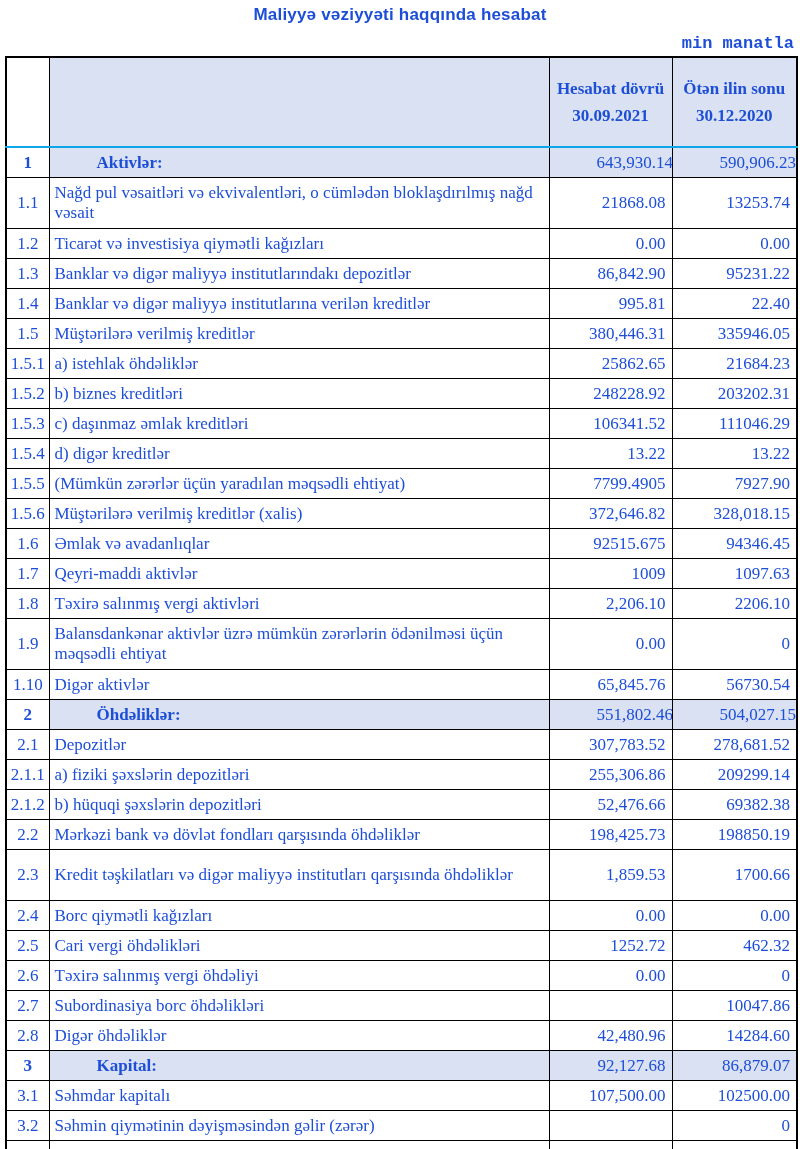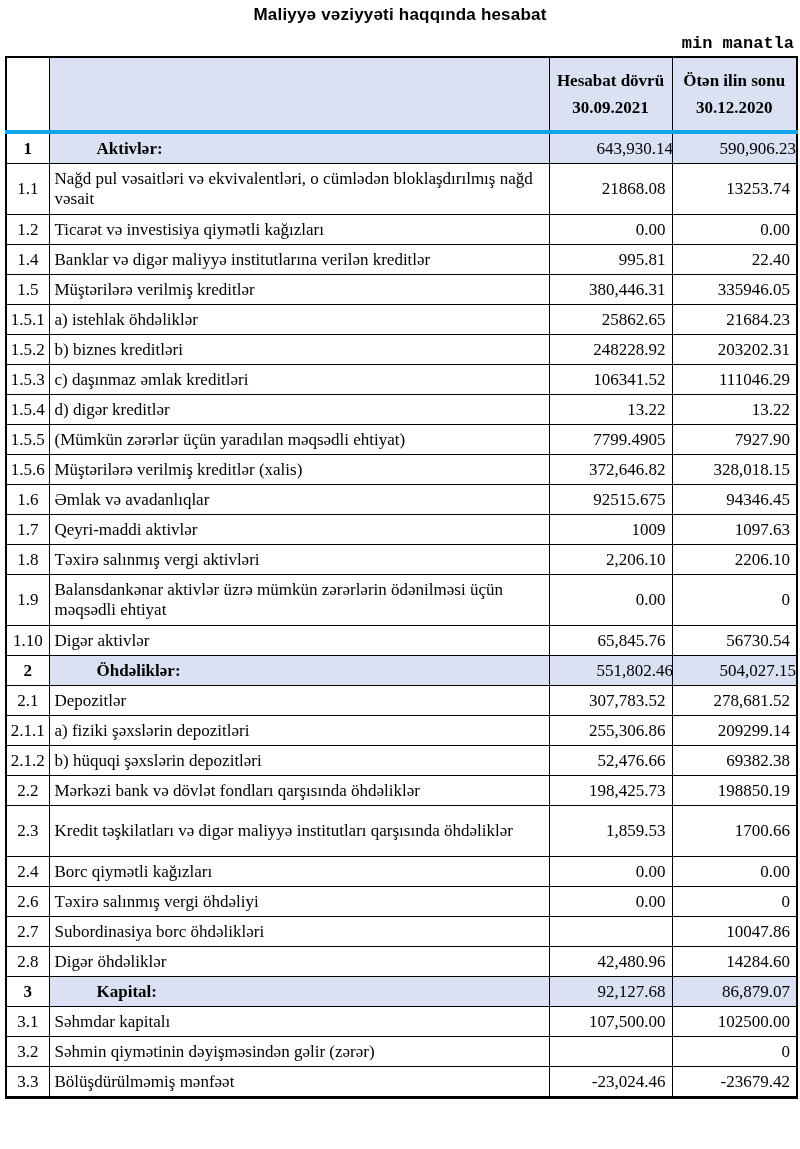--- a/index.html
+++ b/index.html
@@ -1,18 +1,18 @@
 <!DOCTYPE html>
 <html><head>
 <meta charset="utf-8">
 <style>
   html, body { margin:0; padding:0; background:#ffffff; }
   .page {
     width:800px; height:1149px; background:#ffffff; overflow:hidden;
-    font-family:"Liberation Serif", serif; color:#000000;
+    font-family:"Liberation Serif", serif; color:#1d4ed8;
   }
   .title {
     font-family:"Liberation Sans", sans-serif;
     font-weight:bold; font-size:17px; text-align:center;
     padding-top:5px; letter-spacing:0.2px;
   }
   .unit-note {
     font-family:Liberation Mono, monospace;
     font-weight:bold; font-size:17px; text-align:right;
     padding:9px 6px 3px 0;
@@ -23,21 +23,21 @@
     border:2px solid #000; border-bottom:3px solid #000;
   }
   col.c-num  { width:43px; }
   col.c-lab  { width:500px; }
   col.c-v1   { width:123px; }
   col.c-v2   { width:125px; }
   th, td { border:1px solid #000; font-size:17px; overflow:hidden; }
   thead th {
     height:72px; background:#d9e1f2; font-weight:bold;
     text-align:center; vertical-align:middle; line-height:27px;
-    border-bottom:4px solid #0ea5e9; padding:0 2px;
+    border-bottom:2px solid #0ea5e9; padding:8px 2px;
   }
   thead th.corner { background:#ffffff; }
   tbody td {
     height:27px; padding:1px 5px; line-height:20px; vertical-align:middle;
     background:#ffffff;
   }
   td.num { text-align:center; padding:1px 2px; }
   td.lab { text-align:left; }
   td.val { text-align:right; padding-right:6px; }
   tr.tall td { height:48px; }
@@ -87,20 +87,26 @@
           <td class="val">21868.08</td>
           <td class="val">13253.74</td>
         </tr>
         <tr>
           <td class="num">1.2</td>
           <td class="lab">Ticarət və investisiya qiymətli kağızları</td>
           <td class="val">0.00</td>
           <td class="val">0.00</td>
         </tr>
         <tr>
+          <td class="num">1.3</td>
+          <td class="lab">Banklar və digər maliyyə institutlarındakı depozitlər</td>
+          <td class="val">86,842.90</td>
+          <td class="val">95231.22</td>
+        </tr>
+        <tr>
           <td class="num">1.4</td>
           <td class="lab">Banklar və digər maliyyə institutlarına verilən kreditlər</td>
           <td class="val">995.81</td>
           <td class="val">22.40</td>
         </tr>
         <tr>
           <td class="num">1.5</td>
           <td class="lab">Müştərilərə verilmiş kreditlər</td>
           <td class="val">380,446.31</td>
           <td class="val">335946.05</td>
@@ -207,20 +213,26 @@
           <td class="val">1,859.53</td>
           <td class="val">1700.66</td>
         </tr>
         <tr>
           <td class="num">2.4</td>
           <td class="lab">Borc qiymətli kağızları</td>
           <td class="val">0.00</td>
           <td class="val">0.00</td>
         </tr>
         <tr>
+          <td class="num">2.5</td>
+          <td class="lab">Cari vergi öhdəlikləri</td>
+          <td class="val">1252.72</td>
+          <td class="val">462.32</td>
+        </tr>
+        <tr>
           <td class="num">2.6</td>
           <td class="lab">Təxirə salınmış vergi öhdəliyi</td>
           <td class="val">0.00</td>
           <td class="val">0</td>
         </tr>
         <tr>
           <td class="num">2.7</td>
           <td class="lab">Subordinasiya borc öhdəlikləri</td>
           <td class="val"></td>
           <td class="val">10047.86</td>

